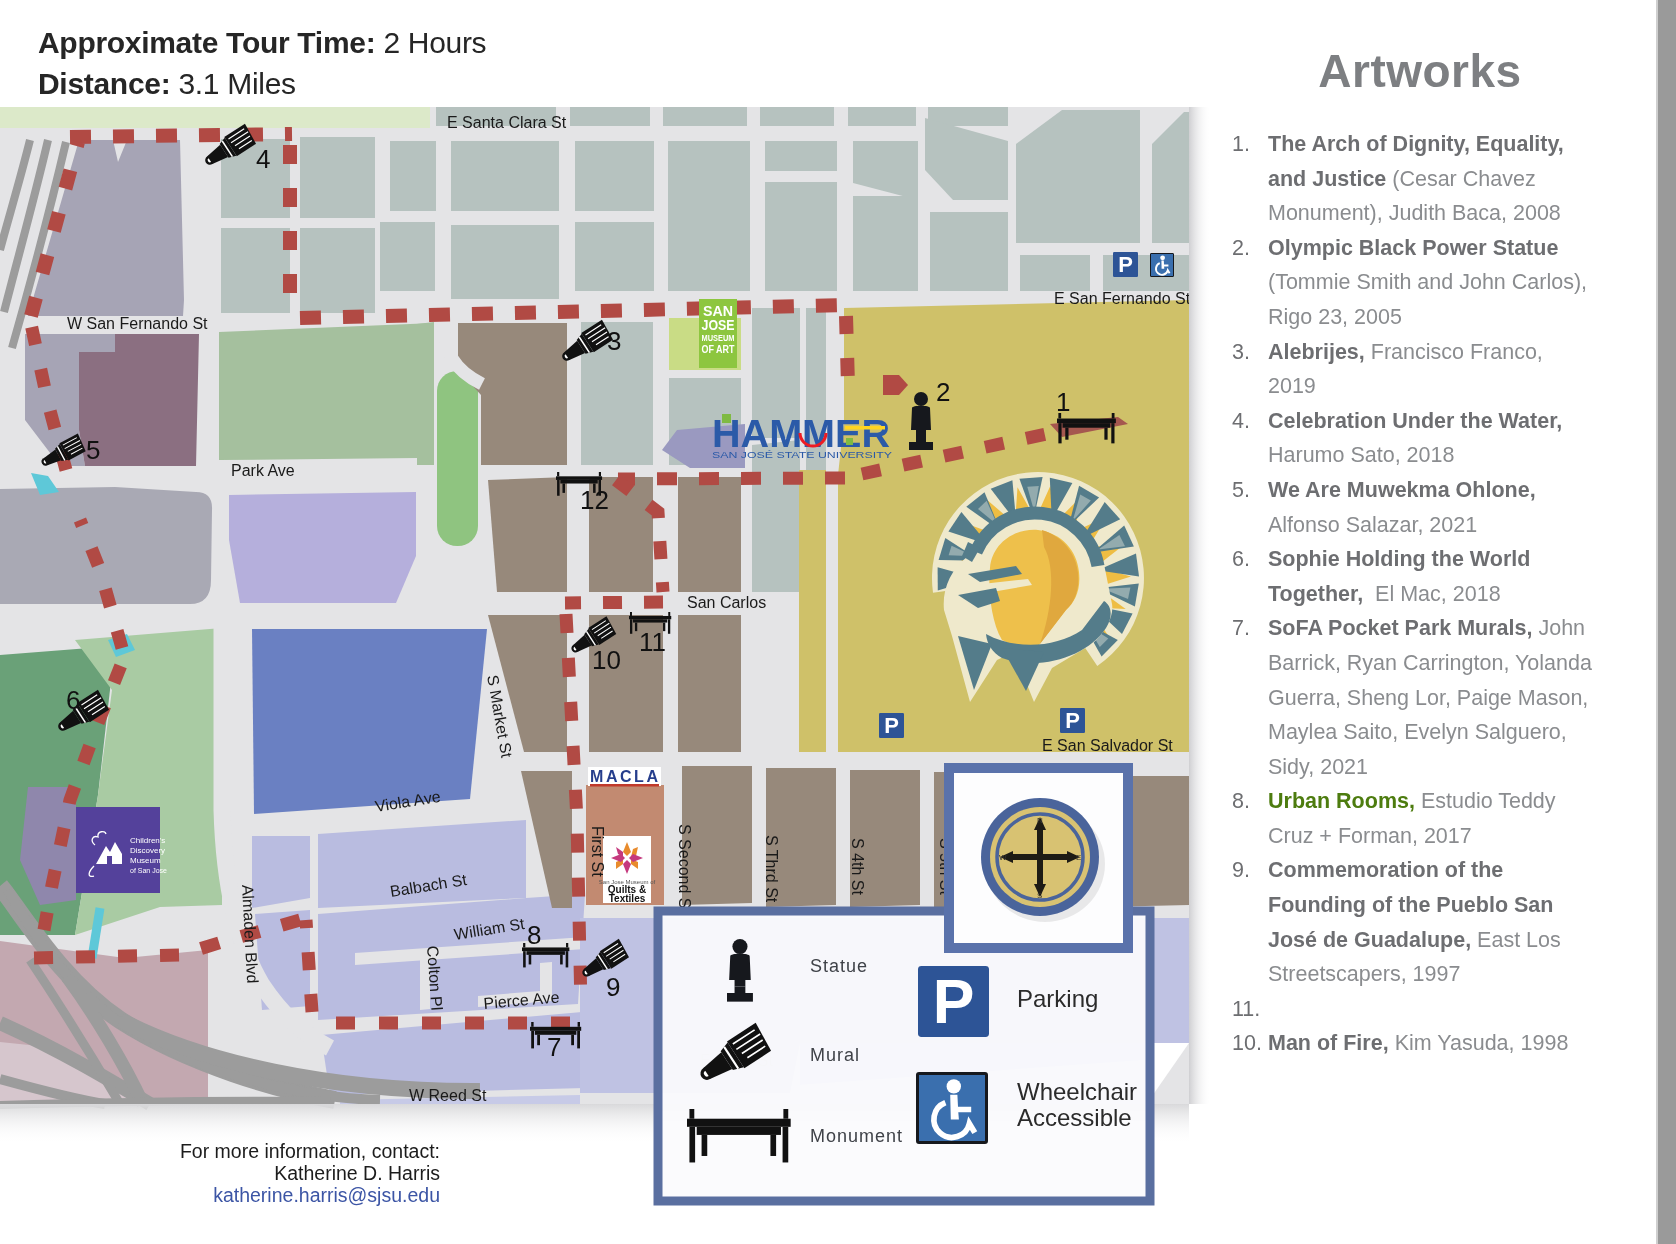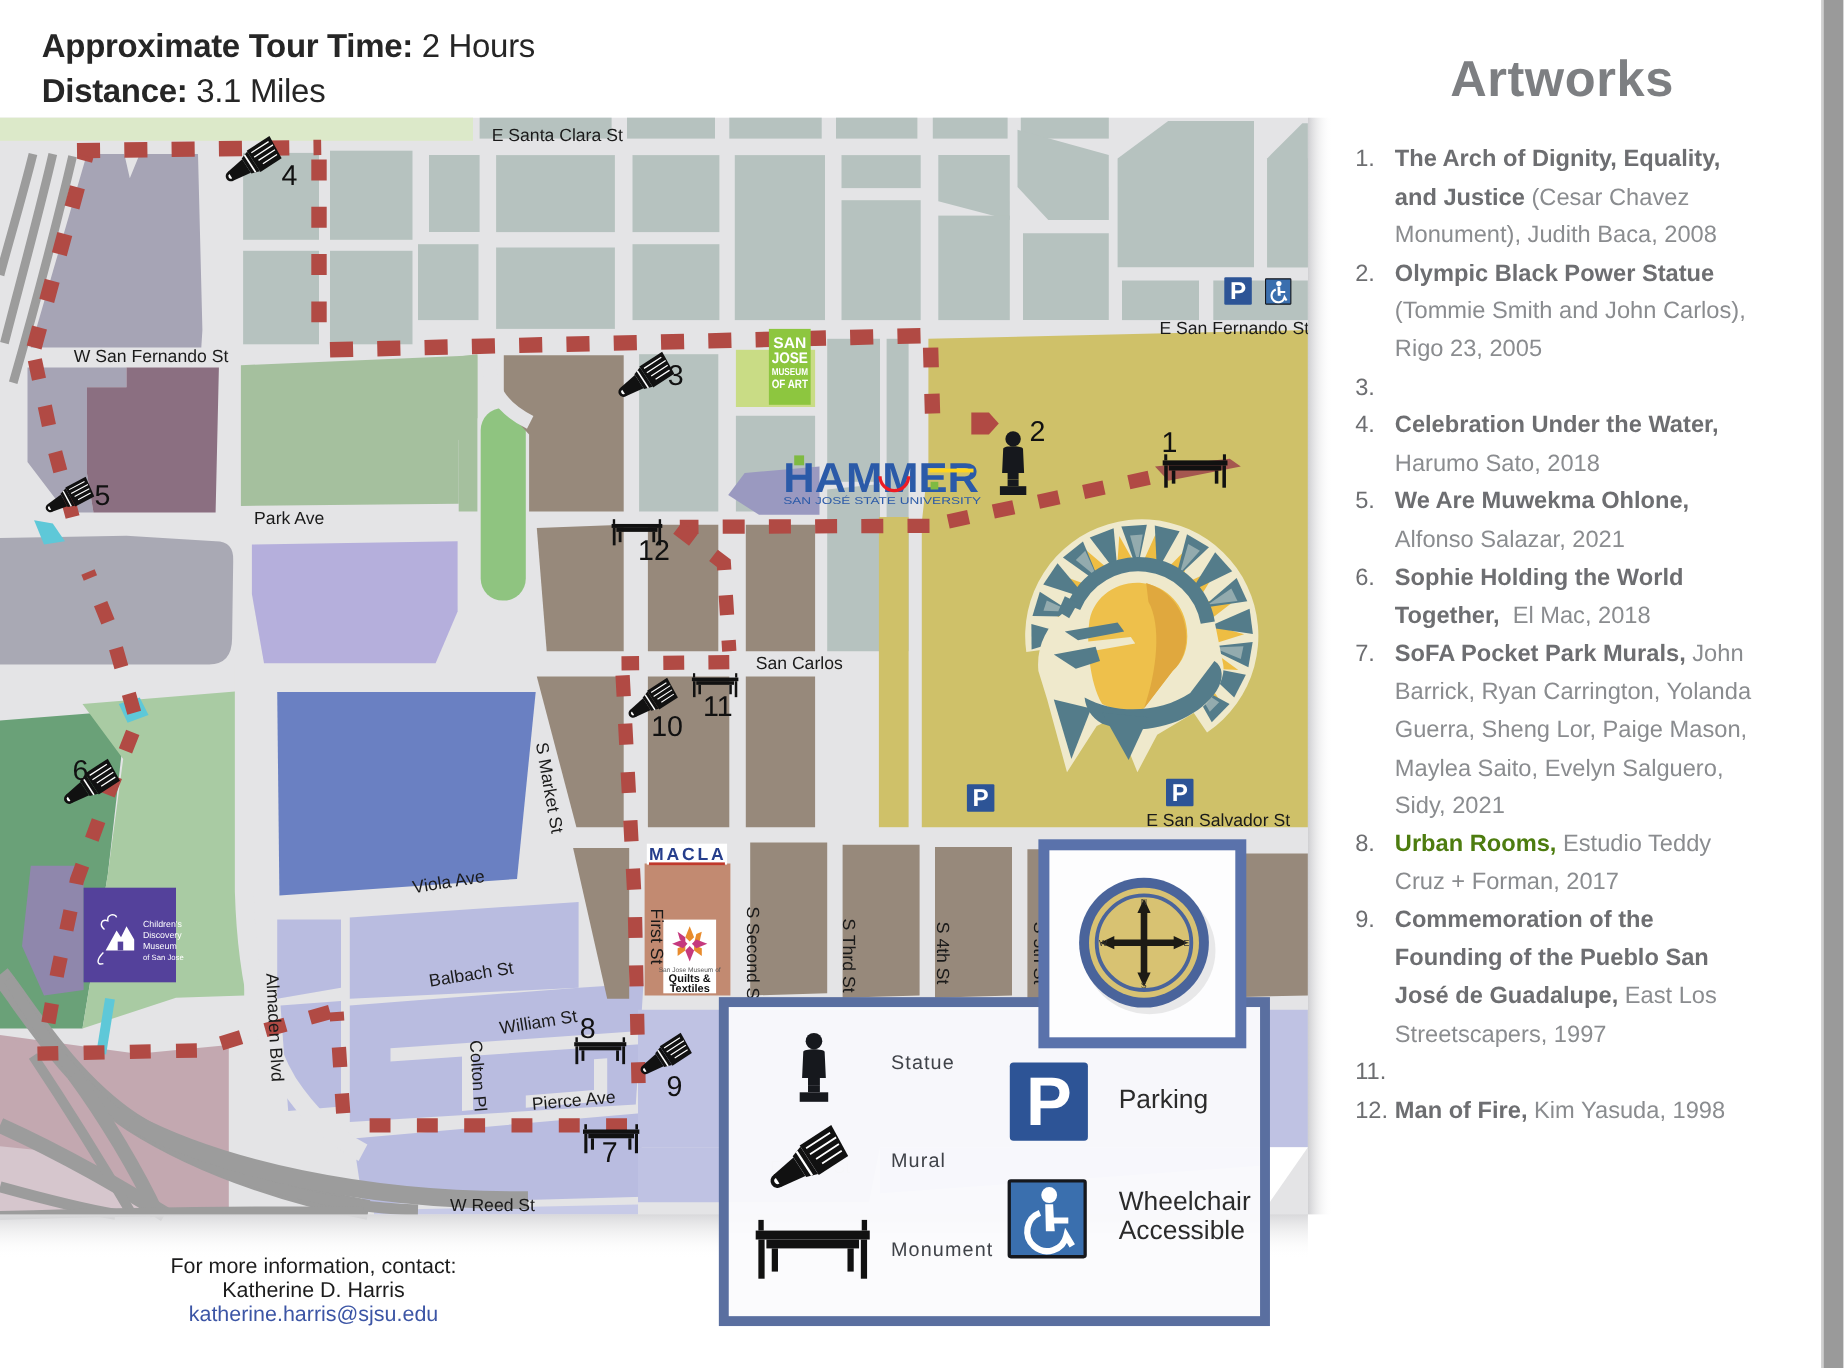--- a/index.html
+++ b/index.html
@@ -478,20 +478,21 @@
   <div style="display:flex">
       <div style="width:36px;flex:none;color:#6d6e71">1.</div>
       <div><b style="color:#6d6e71">The Arch of Dignity, Equality,<br>and Justice</b> (Cesar Chavez<br>Monument), Judith Baca, 2008</div>
     </div>
   <div style="display:flex">
       <div style="width:36px;flex:none;color:#6d6e71">2.</div>
       <div><b style="color:#6d6e71">Olympic Black Power Statue</b><br>(Tommie Smith and John Carlos),<br>Rigo 23, 2005</div>
     </div>
   <div style="display:flex">
       <div style="width:36px;flex:none;color:#6d6e71">3.</div>
+      <div><b style="color:#6d6e71">Alebrijes,</b> Francisco Franco,<br>2019</div>
     </div>
   <div style="display:flex">
       <div style="width:36px;flex:none;color:#6d6e71">4.</div>
       <div><b style="color:#6d6e71">Celebration Under the Water,</b><br>Harumo Sato, 2018</div>
     </div>
   <div style="display:flex">
       <div style="width:36px;flex:none;color:#6d6e71">5.</div>
       <div><b style="color:#6d6e71">We Are Muwekma Ohlone,</b><br>Alfonso Salazar, 2021</div>
     </div>
   <div style="display:flex">
@@ -507,22 +508,22 @@
       <div><b style="color:#4d7c0f">Urban Rooms,</b> Estudio Teddy<br>Cruz + Forman, 2017</div>
     </div>
   <div style="display:flex">
       <div style="width:36px;flex:none;color:#6d6e71">9.</div>
       <div><b style="color:#6d6e71">Commemoration of the<br>Founding of the Pueblo San<br>José de Guadalupe,</b> East Los<br>Streetscapers, 1997</div>
     </div>
   <div style="display:flex">
       <div style="width:36px;flex:none;color:#6d6e71">11.</div>
     </div>
   <div style="display:flex">
-      <div style="width:36px;flex:none;color:#6d6e71">12.</div>
+      <div style="width:36px;flex:none;color:#6d6e71">10.</div>
       <div><b style="color:#6d6e71">Man of Fire,</b> Kim Yasuda, 1998</div>
     </div>
 </div>
 
-<div class="abs" style="left:130px;top:1140px;width:310px;text-align:center;font-size:19.5px;line-height:22px;color:#1c1c1c">
+<div class="abs" style="left:130px;top:1140px;width:310px;text-align:right;font-size:19.5px;line-height:22px;color:#1c1c1c">
   For more information, contact:<br>
   Katherine D. Harris<br>
   <a style="color:#3c55a5;">katherine.harris@sjsu.edu</a>
 </div>
 
 </body></html>

